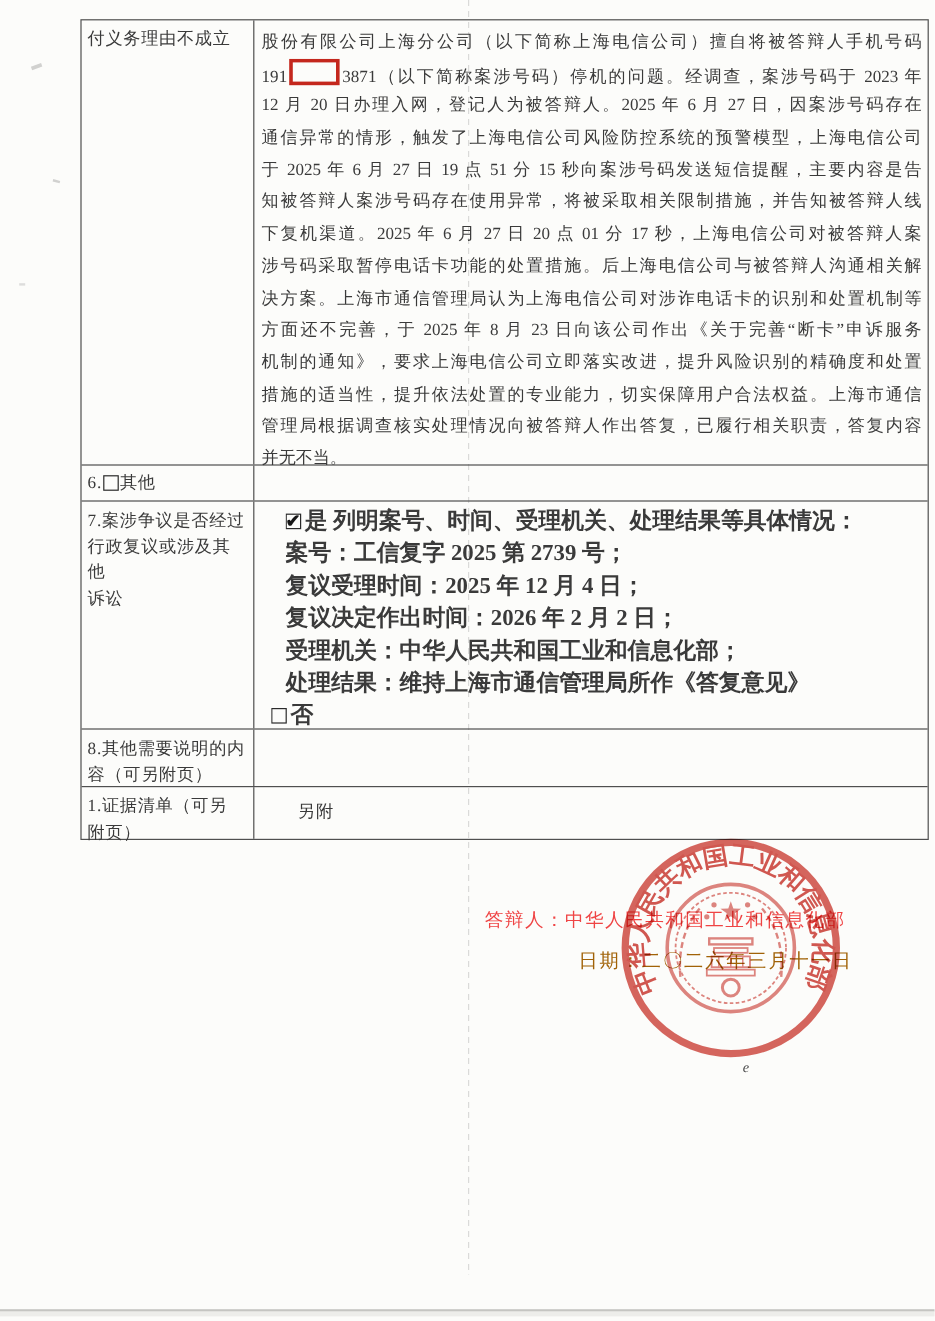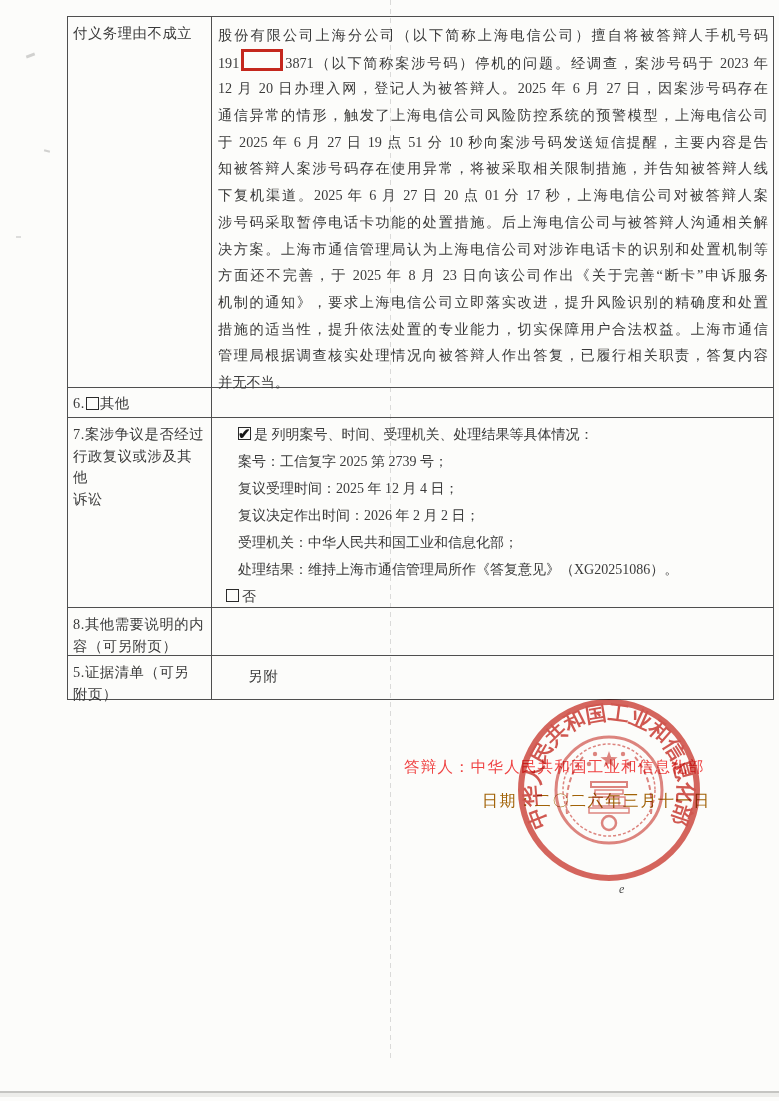--- a/index.html
+++ b/index.html
@@ -36,21 +36,21 @@
   
   .para { padding:5px 5px 0 6px; font-size:14.2px; line-height:26.7px; }
   .pline { text-align:justify; text-align-last:justify; height:26.7px; overflow:hidden; }
   .pline.last { text-align-last:left; }
   .redact {
     display:inline-block; width:36px; height:16px;
     border:3.5px solid #c4271d; vertical-align:-3px; margin:0 2px;
     background:#fcfcfa;
   }
   
-  .r7 { padding:3px 4px 0 26px; font-size:14px; line-height:27px; }
+  .r7 { padding:3px 4px 0 26px; font-size:19px; line-height:27px;font-weight:bold; }
   .r7 .dline { height:27px; overflow:hidden; }
   .no-line { margin-left:-12px; }
   
   .cb {
     display:inline-block; width:11px; height:11px;
     border:1.7px solid #2a2a2a; position:relative;
     vertical-align:-1px; margin:0 3px 0 0; box-sizing:content-box;
   }
   .cb.in-label { margin:0 1px; vertical-align:-2px; }
   .cb.checked::after {
@@ -85,21 +85,21 @@
 
     <div class="row row-1">
       <div class="cell label">
         <span>付义务理由不成立</span>
       </div>
       <div class="cell content para" id="para-lines">
           <div class="pline">股份有限公司上海分公司（以下简称上海电信公司）擅自将被答辩人手机号码</div>
           <div class="pline"><span>191</span><span class="redact"></span><span>3871（以下简称案涉号码）停机的问题。经调查，案涉号码于 2023 年</span></div>
           <div class="pline">12 月 20 日办理入网，登记人为被答辩人。2025 年 6 月 27 日，因案涉号码存在</div>
           <div class="pline">通信异常的情形，触发了上海电信公司风险防控系统的预警模型，上海电信公司</div>
-          <div class="pline">于 2025 年 6 月 27 日 19 点 51 分 10 秒向案涉号码发送短信提醒，主要内容是告</div>
+          <div class="pline">于 2025 年 6 月 27 日 19 点 51 分 15 秒向案涉号码发送短信提醒，主要内容是告</div>
           <div class="pline">知被答辩人案涉号码存在使用异常，将被采取相关限制措施，并告知被答辩人线</div>
           <div class="pline">下复机渠道。2025 年 6 月 27 日 20 点 01 分 17 秒，上海电信公司对被答辩人案</div>
           <div class="pline">涉号码采取暂停电话卡功能的处置措施。后上海电信公司与被答辩人沟通相关解</div>
           <div class="pline">决方案。上海市通信管理局认为上海电信公司对涉诈电话卡的识别和处置机制等</div>
           <div class="pline">方面还不完善，于 2025 年 8 月 23 日向该公司作出《关于完善“断卡”申诉服务</div>
           <div class="pline">机制的通知》，要求上海电信公司立即落实改进，提升风险识别的精确度和处置</div>
           <div class="pline">措施的适当性，提升依法处置的专业能力，切实保障用户合法权益。上海市通信</div>
           <div class="pline">管理局根据调查核实处理情况向被答辩人作出答复，已履行相关职责，答复内容</div>
           <div class="pline last">并无不当。</div>
         </div>
@@ -138,21 +138,21 @@
     <div class="row row-8">
       <div class="cell label" id="row8-label">
           <div>8.其他需要说明的内</div>
           <div>容（可另附页）</div>
         </div>
       <div class="cell content"></div>
     </div>
 
     <div class="row row-9">
       <div class="cell label" id="row9-label">
-          <div>5.证据清单（可另</div>
+          <div>1.证据清单（可另</div>
           <div>附页）</div>
         </div>
       <div class="cell content r9c">
         <span>另附</span>
       </div>
     </div>
 
   </div>
 
   <div class="sig1">

